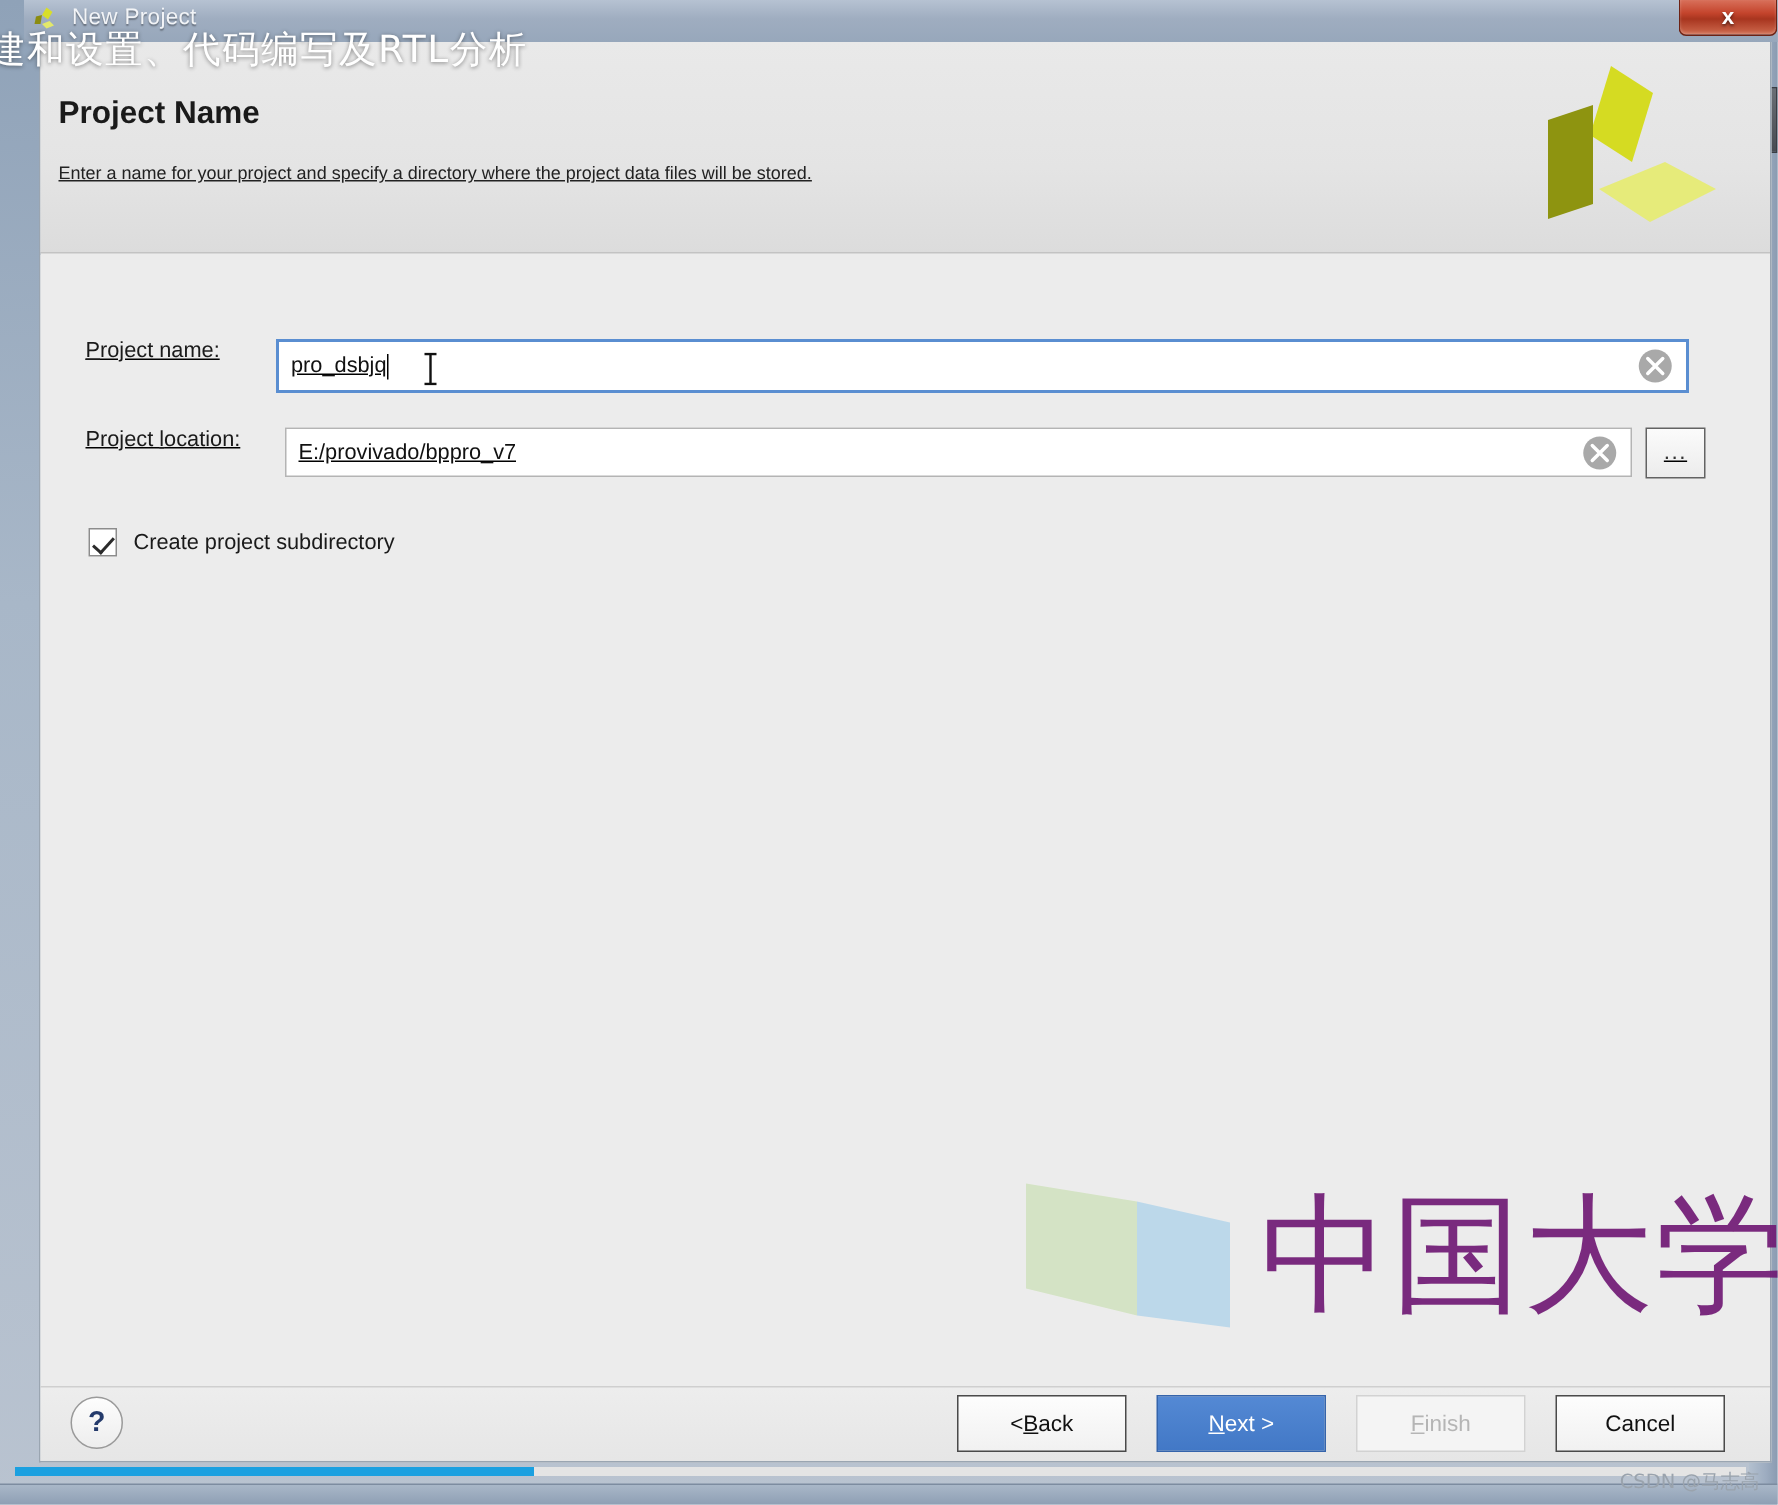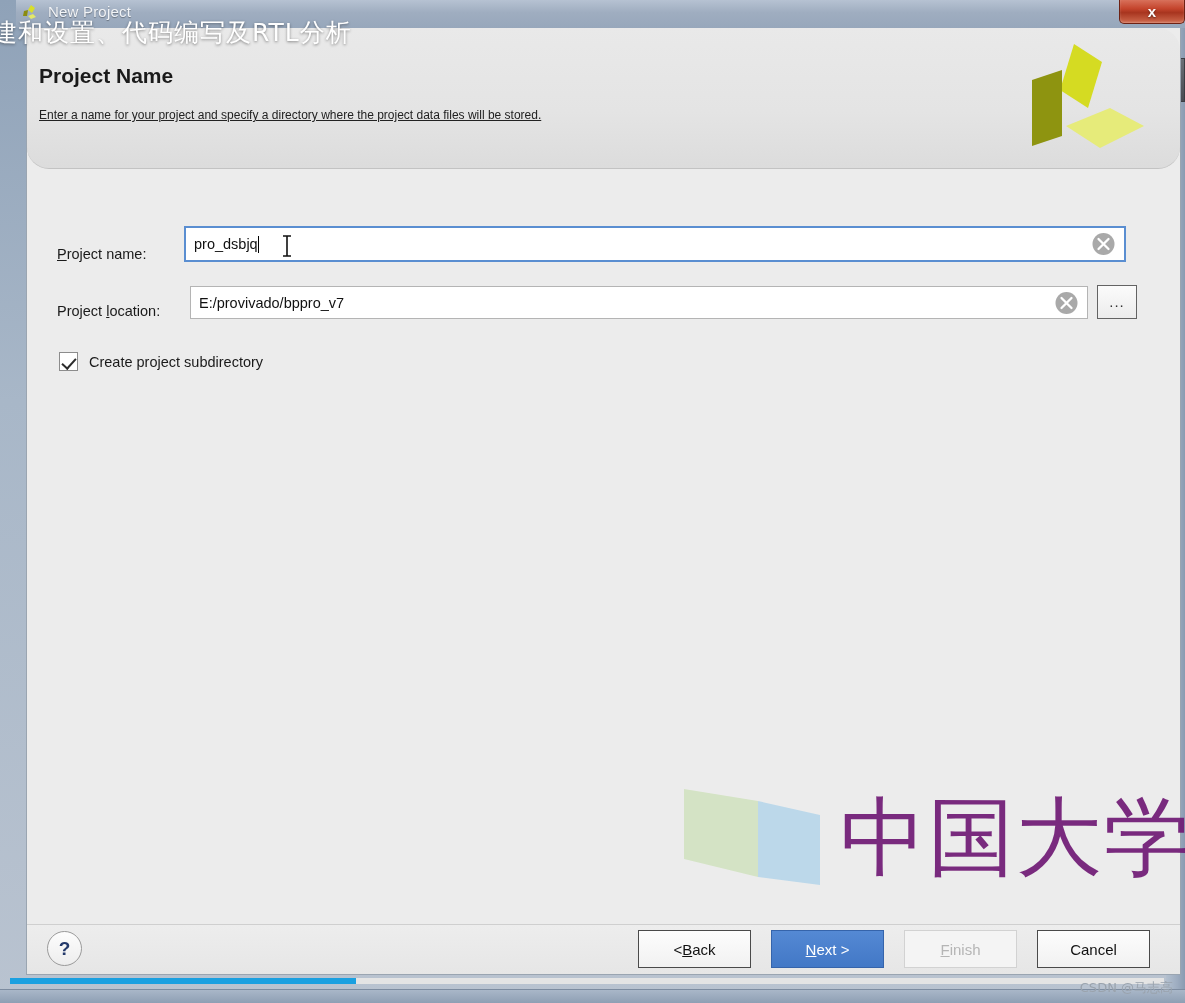--- a/index.html
+++ b/index.html
@@ -96,21 +96,20 @@
   }
 
   
   #header {
     position: absolute;
     left: 0; top: 0;
     width: 100%;
     height: 141px;
     background: linear-gradient(180deg, #e9e9e9 0%, #e4e4e4 60%, #dcdcdc 100%);
     border-bottom: 1px solid #c3c3c3;
-    border-radius: 22px;
   }
   #page-title {
     position: absolute;
     left: 12px; top: 36px;
     font-size: 21px;
     font-weight: bold;
     color: #1a1a1a;
   }
   #page-subtitle {
     position: absolute;
@@ -129,21 +128,21 @@
 
   
   #content {
     position: absolute;
     left: 0; top: 142px;
     width: 100%;
     height: 755px;
     background: #ececec;
   }
 
-  .field-row { position: absolute; display: flex; align-items: flex-end; }
+  .field-row { position: absolute; display: flex; align-items: flex-start; text-decoration: underline; }
 
   #row-project-name { left: 30px; top: 56px; }
   #row-project-location { left: 30px; top: 115px; }
 
   .field-label {
     font-size: 14.5px;
     color: #1a1a1a;
     white-space: nowrap;
   }
   .field-label .mn { text-decoration: underline; }

